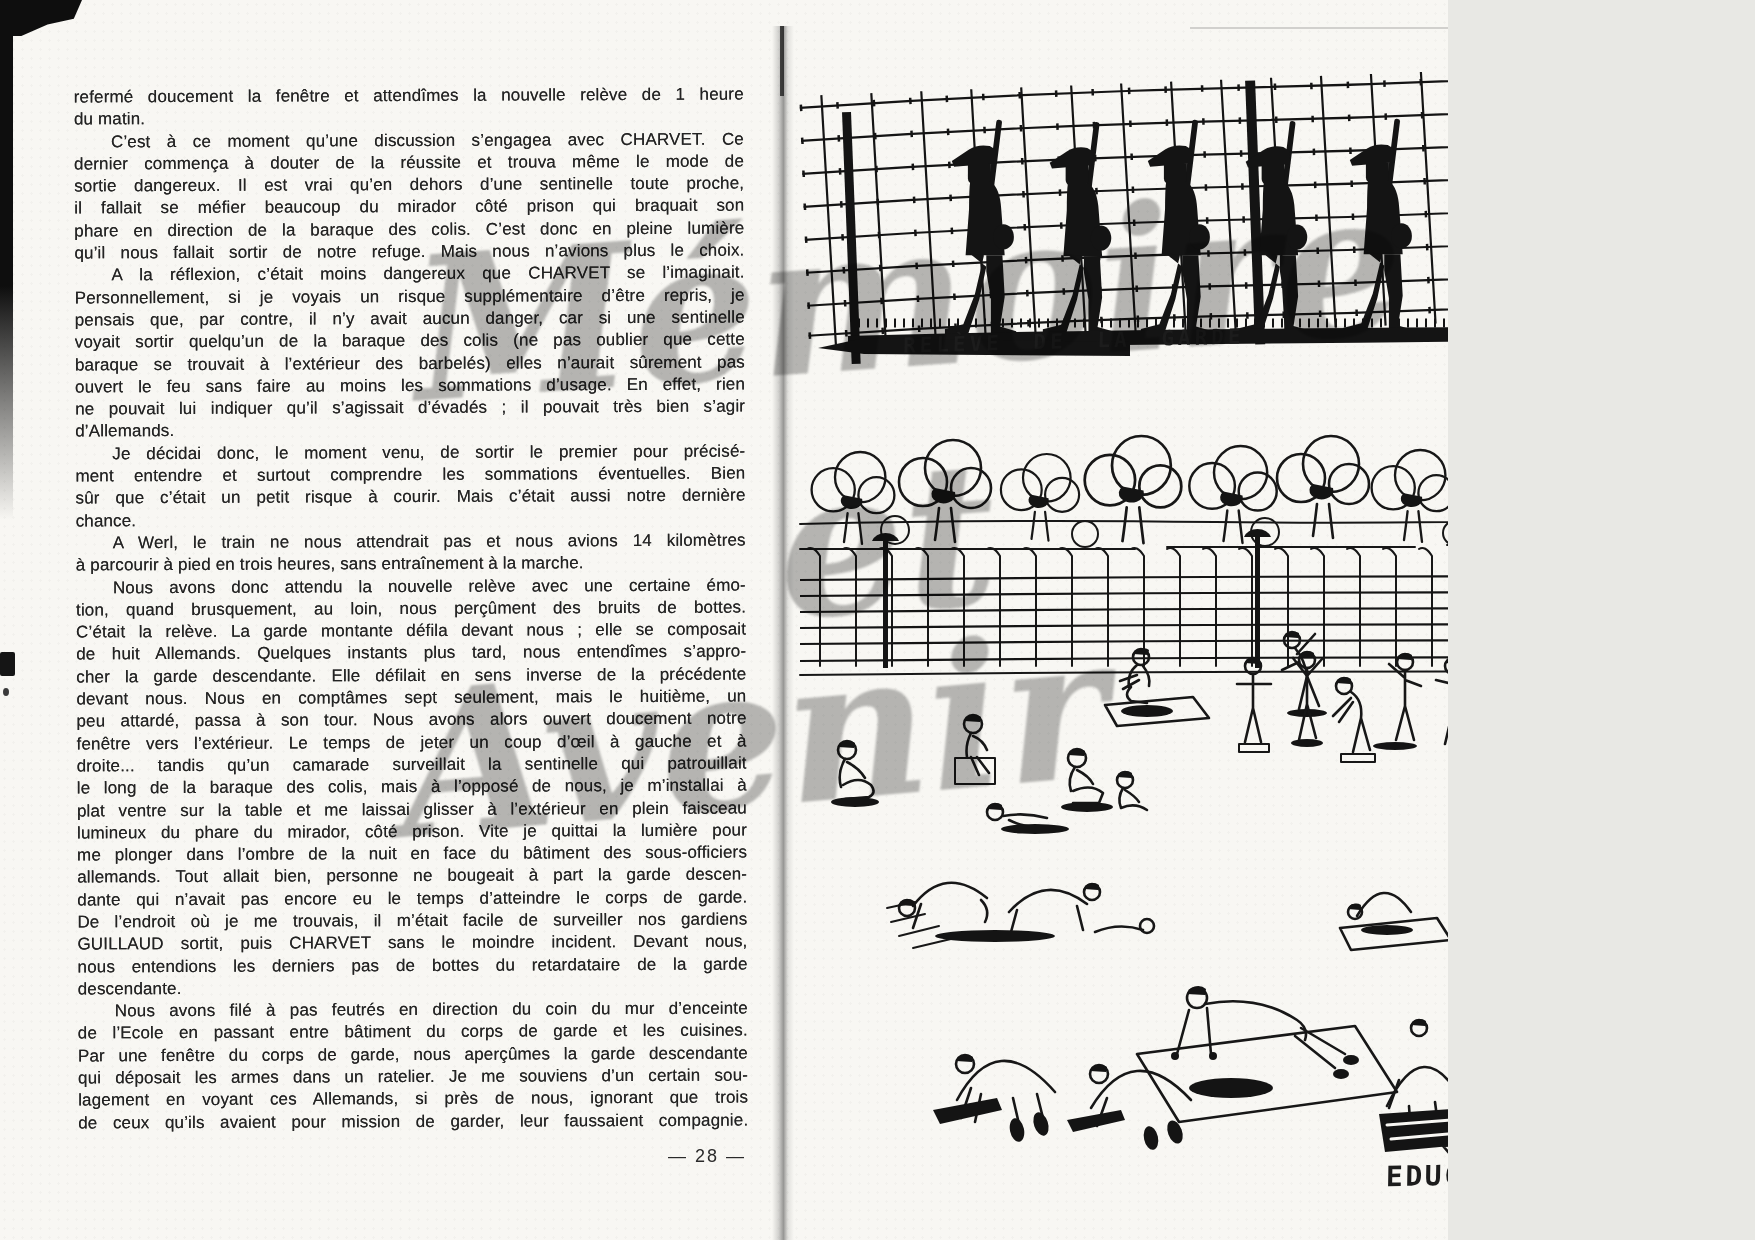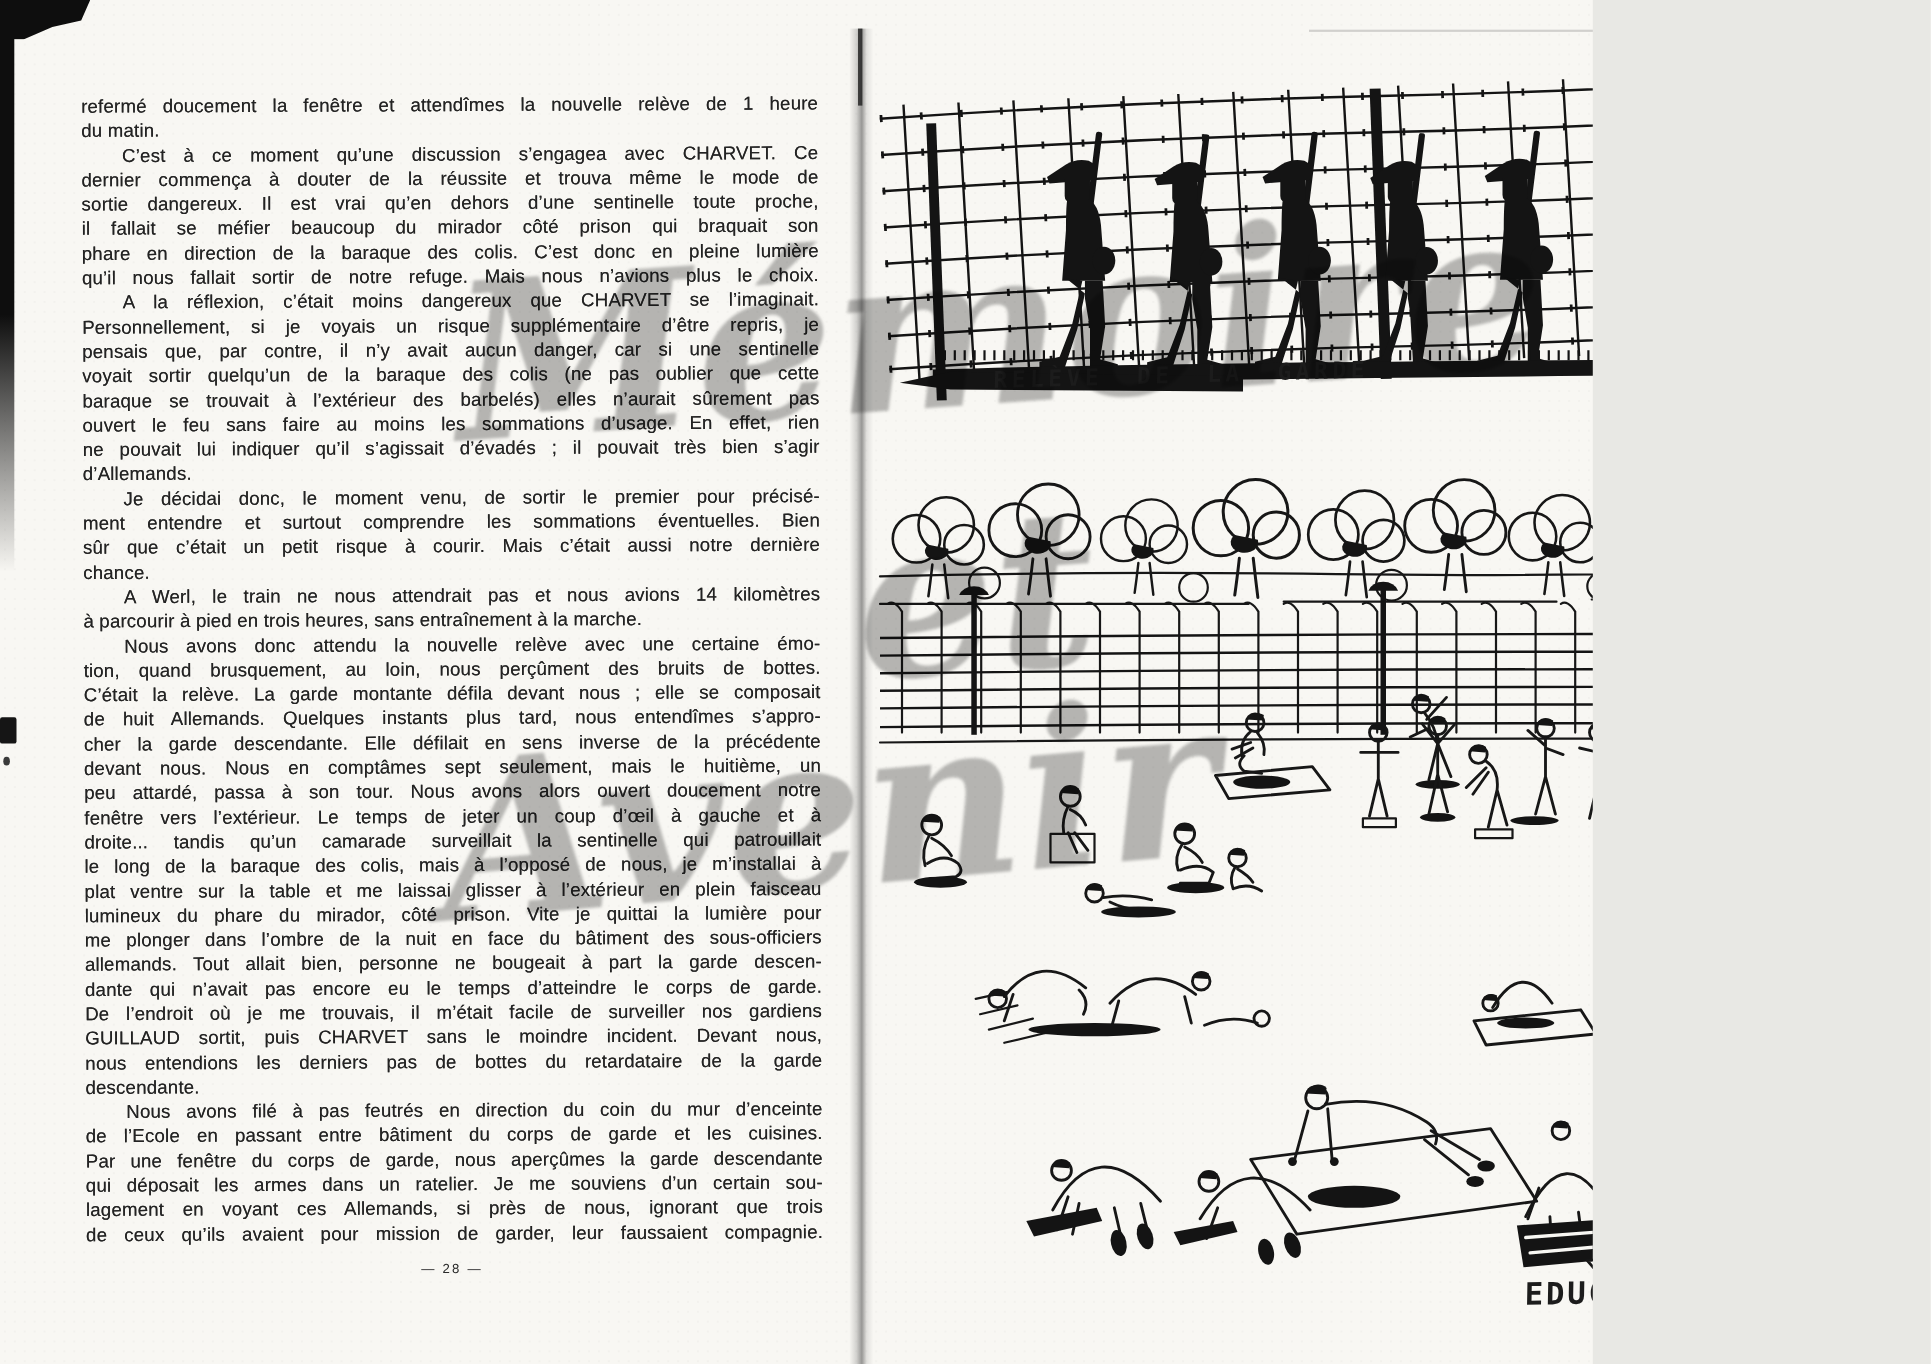--- a/index.html
+++ b/index.html
@@ -21,21 +21,21 @@
   .tline{
     height:22.3px;overflow:hidden;
     text-align:justify;text-align-last:justify;
   }
   .tline::after{content:'';display:inline-block;width:100%;}
   .tline.nj{text-align:left;text-align-last:left;}
   .tline.nj::after{display:none;}
   .tline.ind{text-indent:37px;}
   .pagenum{
     position:absolute;left:76px;top:1146px;width:670px;
-    text-align:center;font-size:12px;color:#2a2a2a;letter-spacing:2px;
+    text-align:right;font-size:18px;color:#2a2a2a;letter-spacing:2px;
   }
   
   .wm{
     position:absolute;z-index:60;pointer-events:none;
     font-family:"DejaVu Serif",serif;font-style:italic;font-weight:bold;
     color:#7a7a7a;opacity:.52;line-height:1;
     mix-blend-mode:multiply;filter:blur(1.3px);
     white-space:nowrap;
   }
   #wm1{left:412px;top:198px;font-size:198px;transform:rotate(-4deg);}

